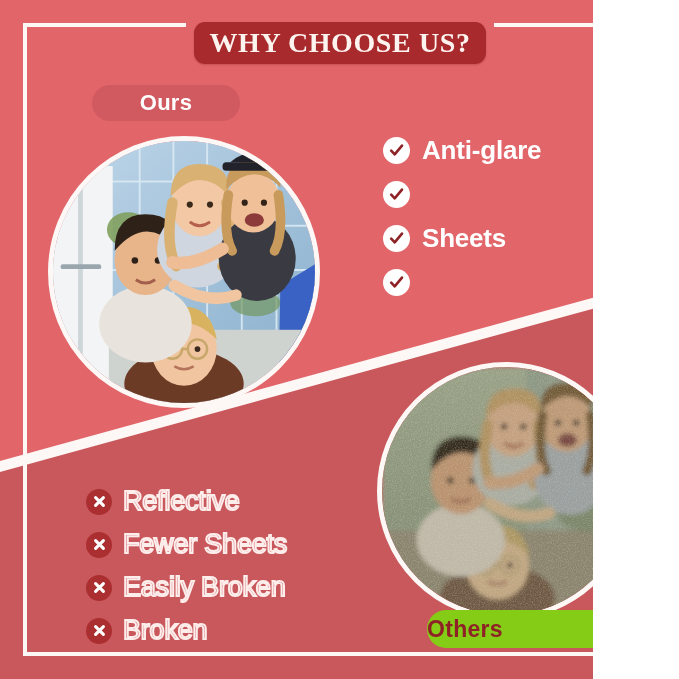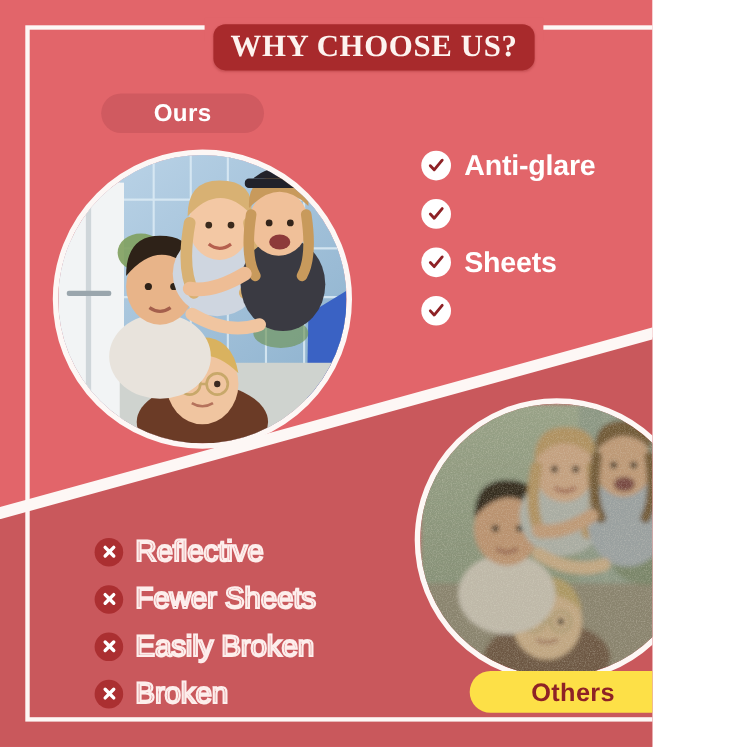--- a/index.html
+++ b/index.html
@@ -61,22 +61,22 @@
     display:flex;align-items:center;justify-content:center;
   }
   .ours-badge span{
     color:#ffffff;font-weight:bold;font-size:22px;letter-spacing:.3px;
   }
 
   
   .others-badge{
     position:absolute;left:427px;top:610px;
     width:188px;height:38px;
-    background:#fde047;border-radius:19px;
-    display:flex;align-items:center;justify-content:center;
+    background:#84cc16;border-radius:19px;
+    display:flex;align-items:center;justify-content:flex-start;
   }
   .others-badge span{
     color:#8e2226;font-weight:bold;font-size:23px;letter-spacing:.3px;
   }
 
   
   .photo{
     position:absolute;border-radius:50%;overflow:hidden;
     border:5px solid #fdf7f5;box-sizing:border-box;
   }

